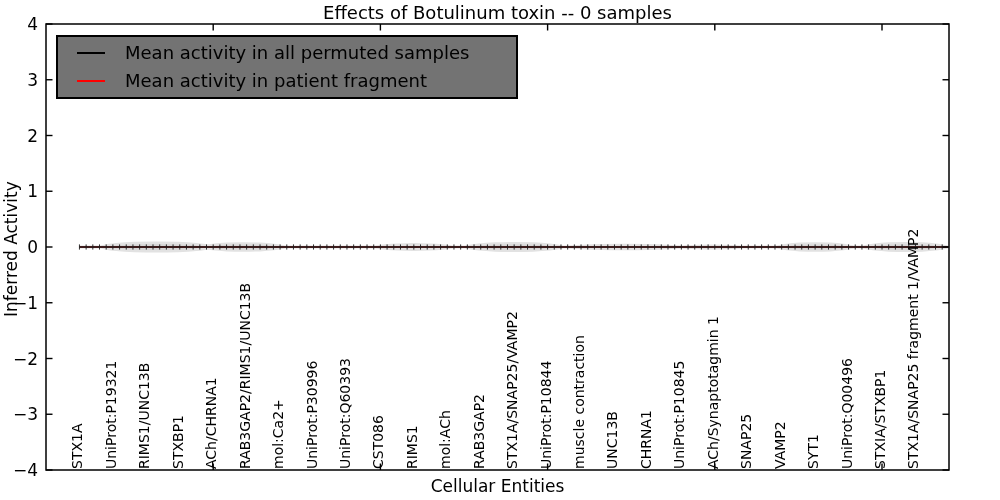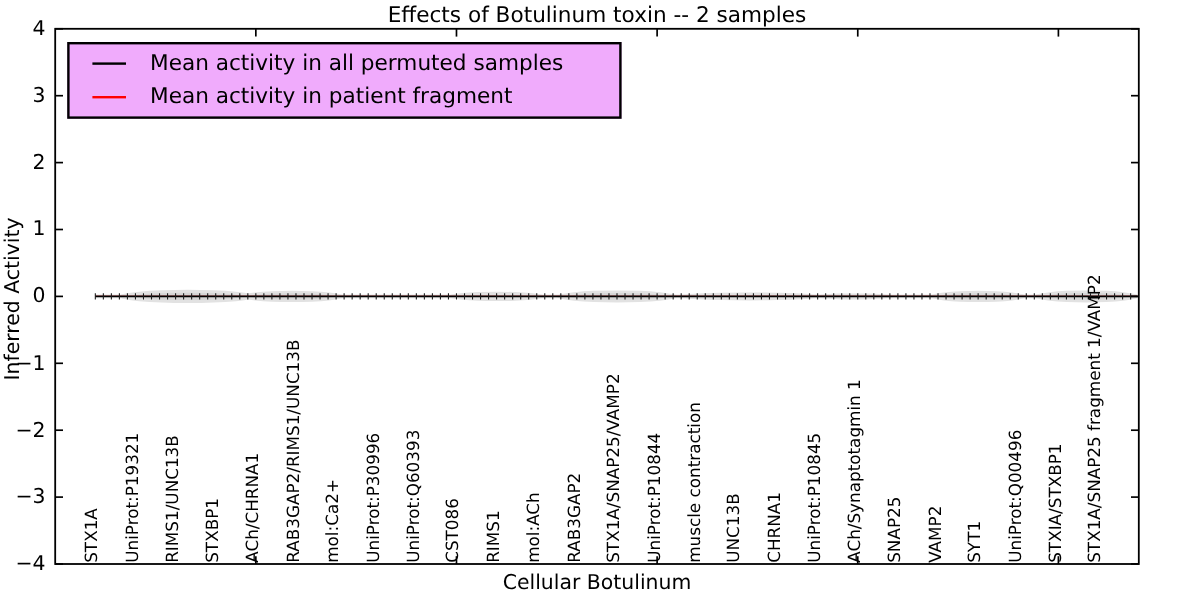--- a/index.html
+++ b/index.html
@@ -22,33 +22,33 @@
   .ylabel{
     position:absolute;font-size:17px;line-height:18px;white-space:nowrap;
     transform:rotate(-90deg);transform-origin:0 100%;
   }
   .xlabel{
     position:absolute;left:46px;top:477px;width:903px;text-align:center;
     font-size:17px;line-height:19px;
   }
   .legend{
     position:absolute;left:56px;top:35px;width:462px;height:64px;box-sizing:border-box;
-    border:2px solid #000;background:#f0abfc;display:flex;flex-direction:column;
+    border:2px solid #000;background:#737373;display:flex;flex-direction:column;
     justify-content:space-evenly;padding-left:19px;z-index:5;
   }
   .legend-row{display:flex;align-items:center;}
   .legend-sample{display:inline-block;width:28px;height:0;border-top:2px solid #000;margin-right:20px;}
   .legend-label{font-size:18px;line-height:24px;white-space:nowrap;}
 </style>
 </head>
 <body>
 
 <div class="fig">
 
-  <div class="title">Effects of Botulinum toxin -- 2 samples</div>
+  <div class="title">Effects of Botulinum toxin -- 0 samples</div>
 
   <svg class="plot-svg" id="plot-svg" width="1000" height="500" viewBox="0 0 1000 500">
       <rect x="79.44" y="245.3275" width="868.56" height="3.3449999999999998" fill="#ececec"></rect>
       <ellipse cx="156.35199999999998" cy="247" rx="56.84799999999999" ry="5.575" fill="#e2e2e2"></ellipse>
       <ellipse cx="156.35199999999998" cy="247" rx="45.47839999999999" ry="3.06625" fill="#d6d6d6"></ellipse>
       <ellipse cx="243.296" cy="247" rx="43.472" ry="4.7387500000000005" fill="#e2e2e2"></ellipse>
       <ellipse cx="243.296" cy="247" rx="34.7776" ry="2.6063125000000005" fill="#d6d6d6"></ellipse>
       <ellipse cx="413.84" cy="247" rx="40.12799999999999" ry="3.9025000000000003" fill="#e2e2e2"></ellipse>
       <ellipse cx="514.16" cy="247" rx="50.16" ry="5.0175" fill="#e2e2e2"></ellipse>
       <ellipse cx="514.16" cy="247" rx="40.128" ry="2.759625" fill="#d6d6d6"></ellipse>
@@ -255,21 +255,21 @@
       <div class="xtick-label" style="left: 719.8px; bottom: 31px;">ACh/Synaptotagmin 1</div>
       <div class="xtick-label" style="left: 753.24px; bottom: 31px;">SNAP25</div>
       <div class="xtick-label" style="left: 786.68px; bottom: 31px;">VAMP2</div>
       <div class="xtick-label" style="left: 820.12px; bottom: 31px;">SYT1</div>
       <div class="xtick-label" style="left: 853.56px; bottom: 31px;">UniProt:Q00496</div>
       <div class="xtick-label" style="left: 887px; bottom: 31px;">STXIA/STXBP1</div>
       <div class="xtick-label" style="left: 920.44px; bottom: 31px;">STX1A/SNAP25 fragment 1/VAMP2</div>
     </div>
 
   <div class="ylabel" id="ylabel" style="left: 20px; bottom: 183px;">Inferred Activity</div>
-  <div class="xlabel">Cellular Botulinum</div>
+  <div class="xlabel">Cellular Entities</div>
 
   <div class="legend">
     <div class="legend-row">
       <span class="legend-sample" id="ls0" style="border-top-color: rgb(0, 0, 0);"></span>
       <span class="legend-label">Mean activity in all permuted samples</span>
     </div>
     <div class="legend-row">
       <span class="legend-sample" id="ls1" style="border-top-color: rgb(255, 0, 0);"></span>
       <span class="legend-label">Mean activity in patient fragment</span>
     </div>

